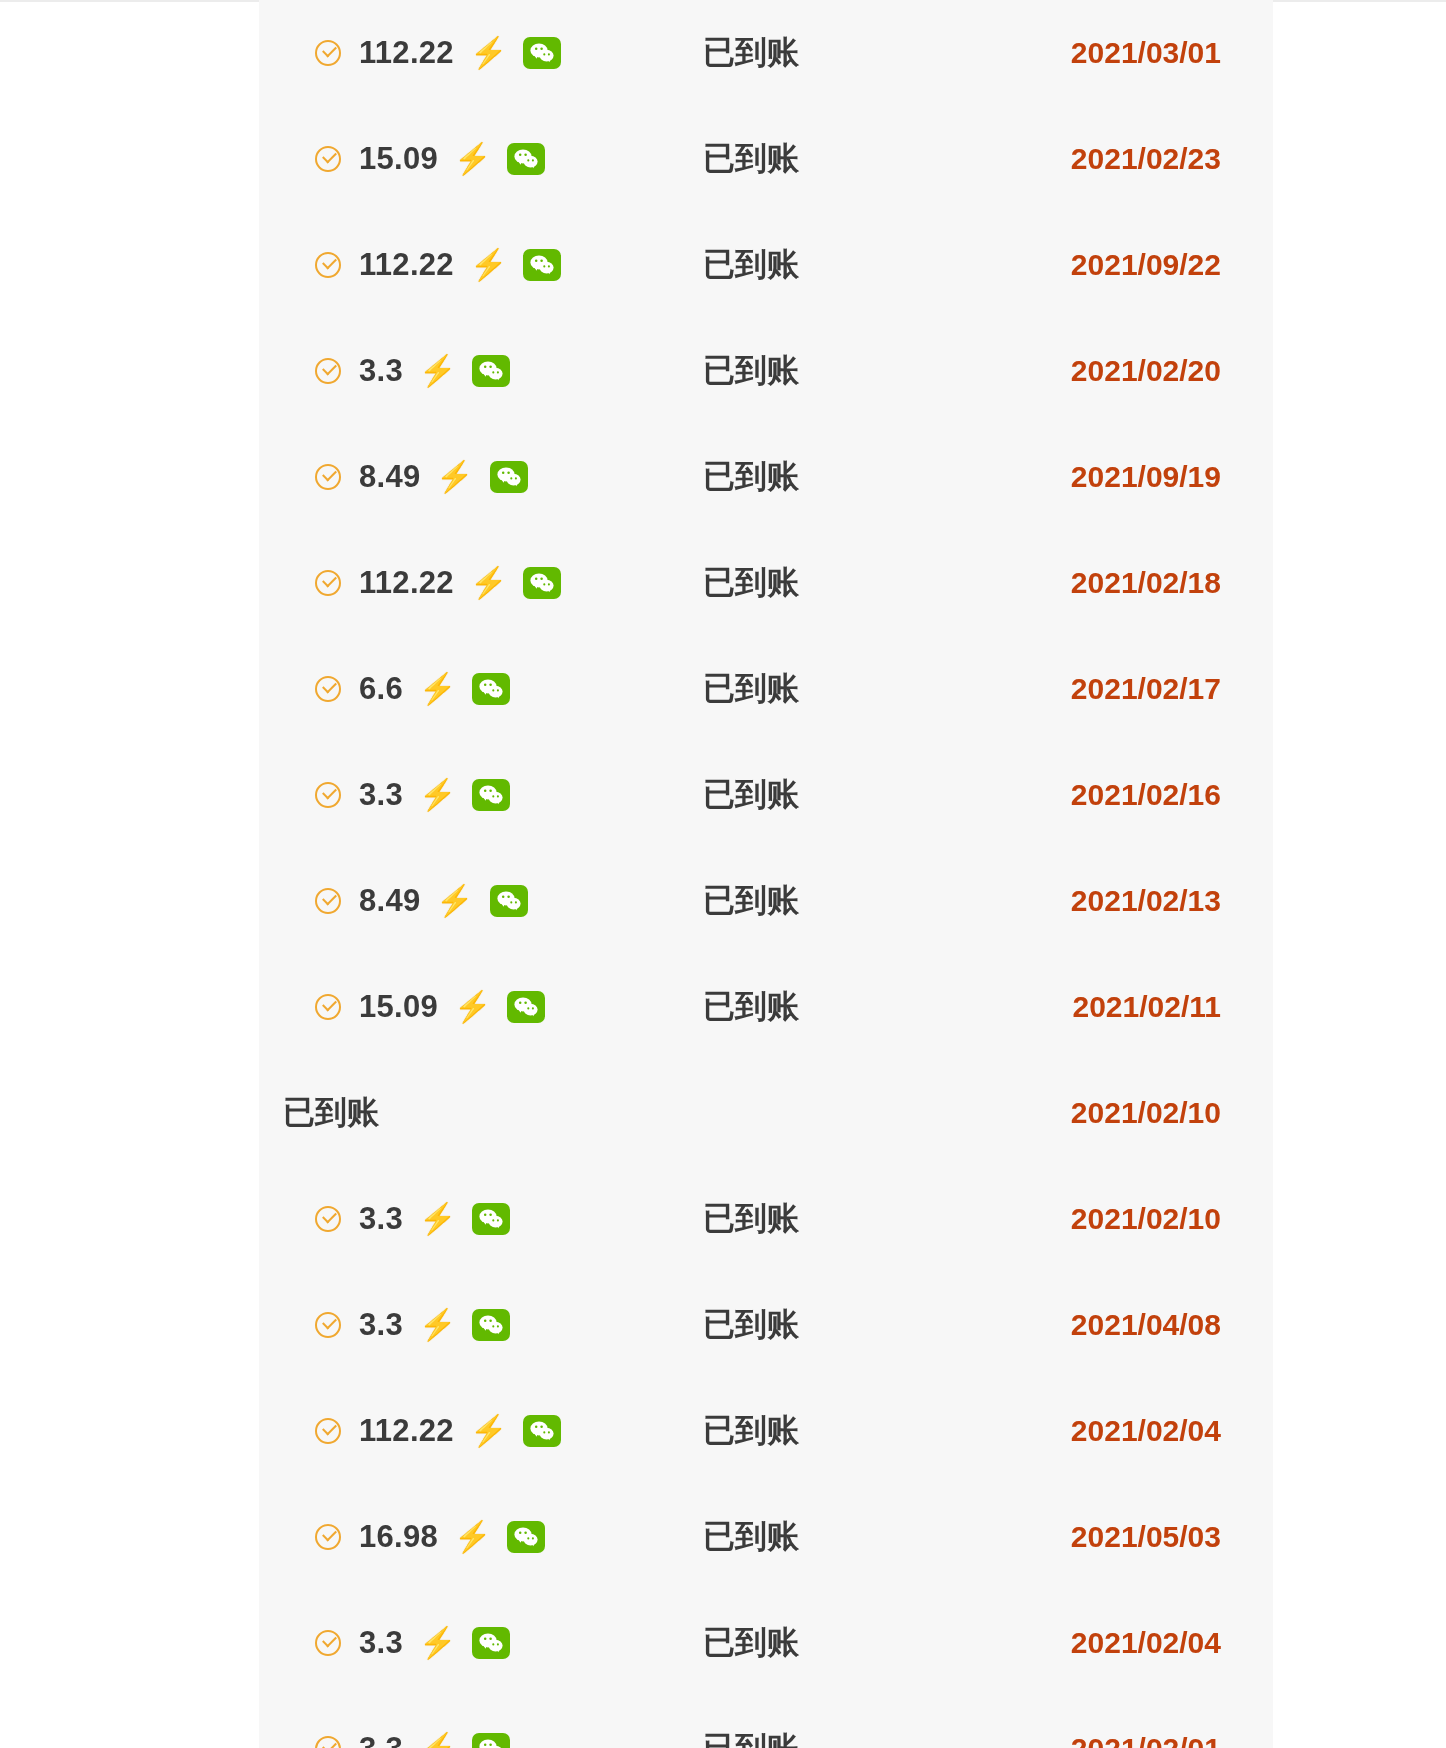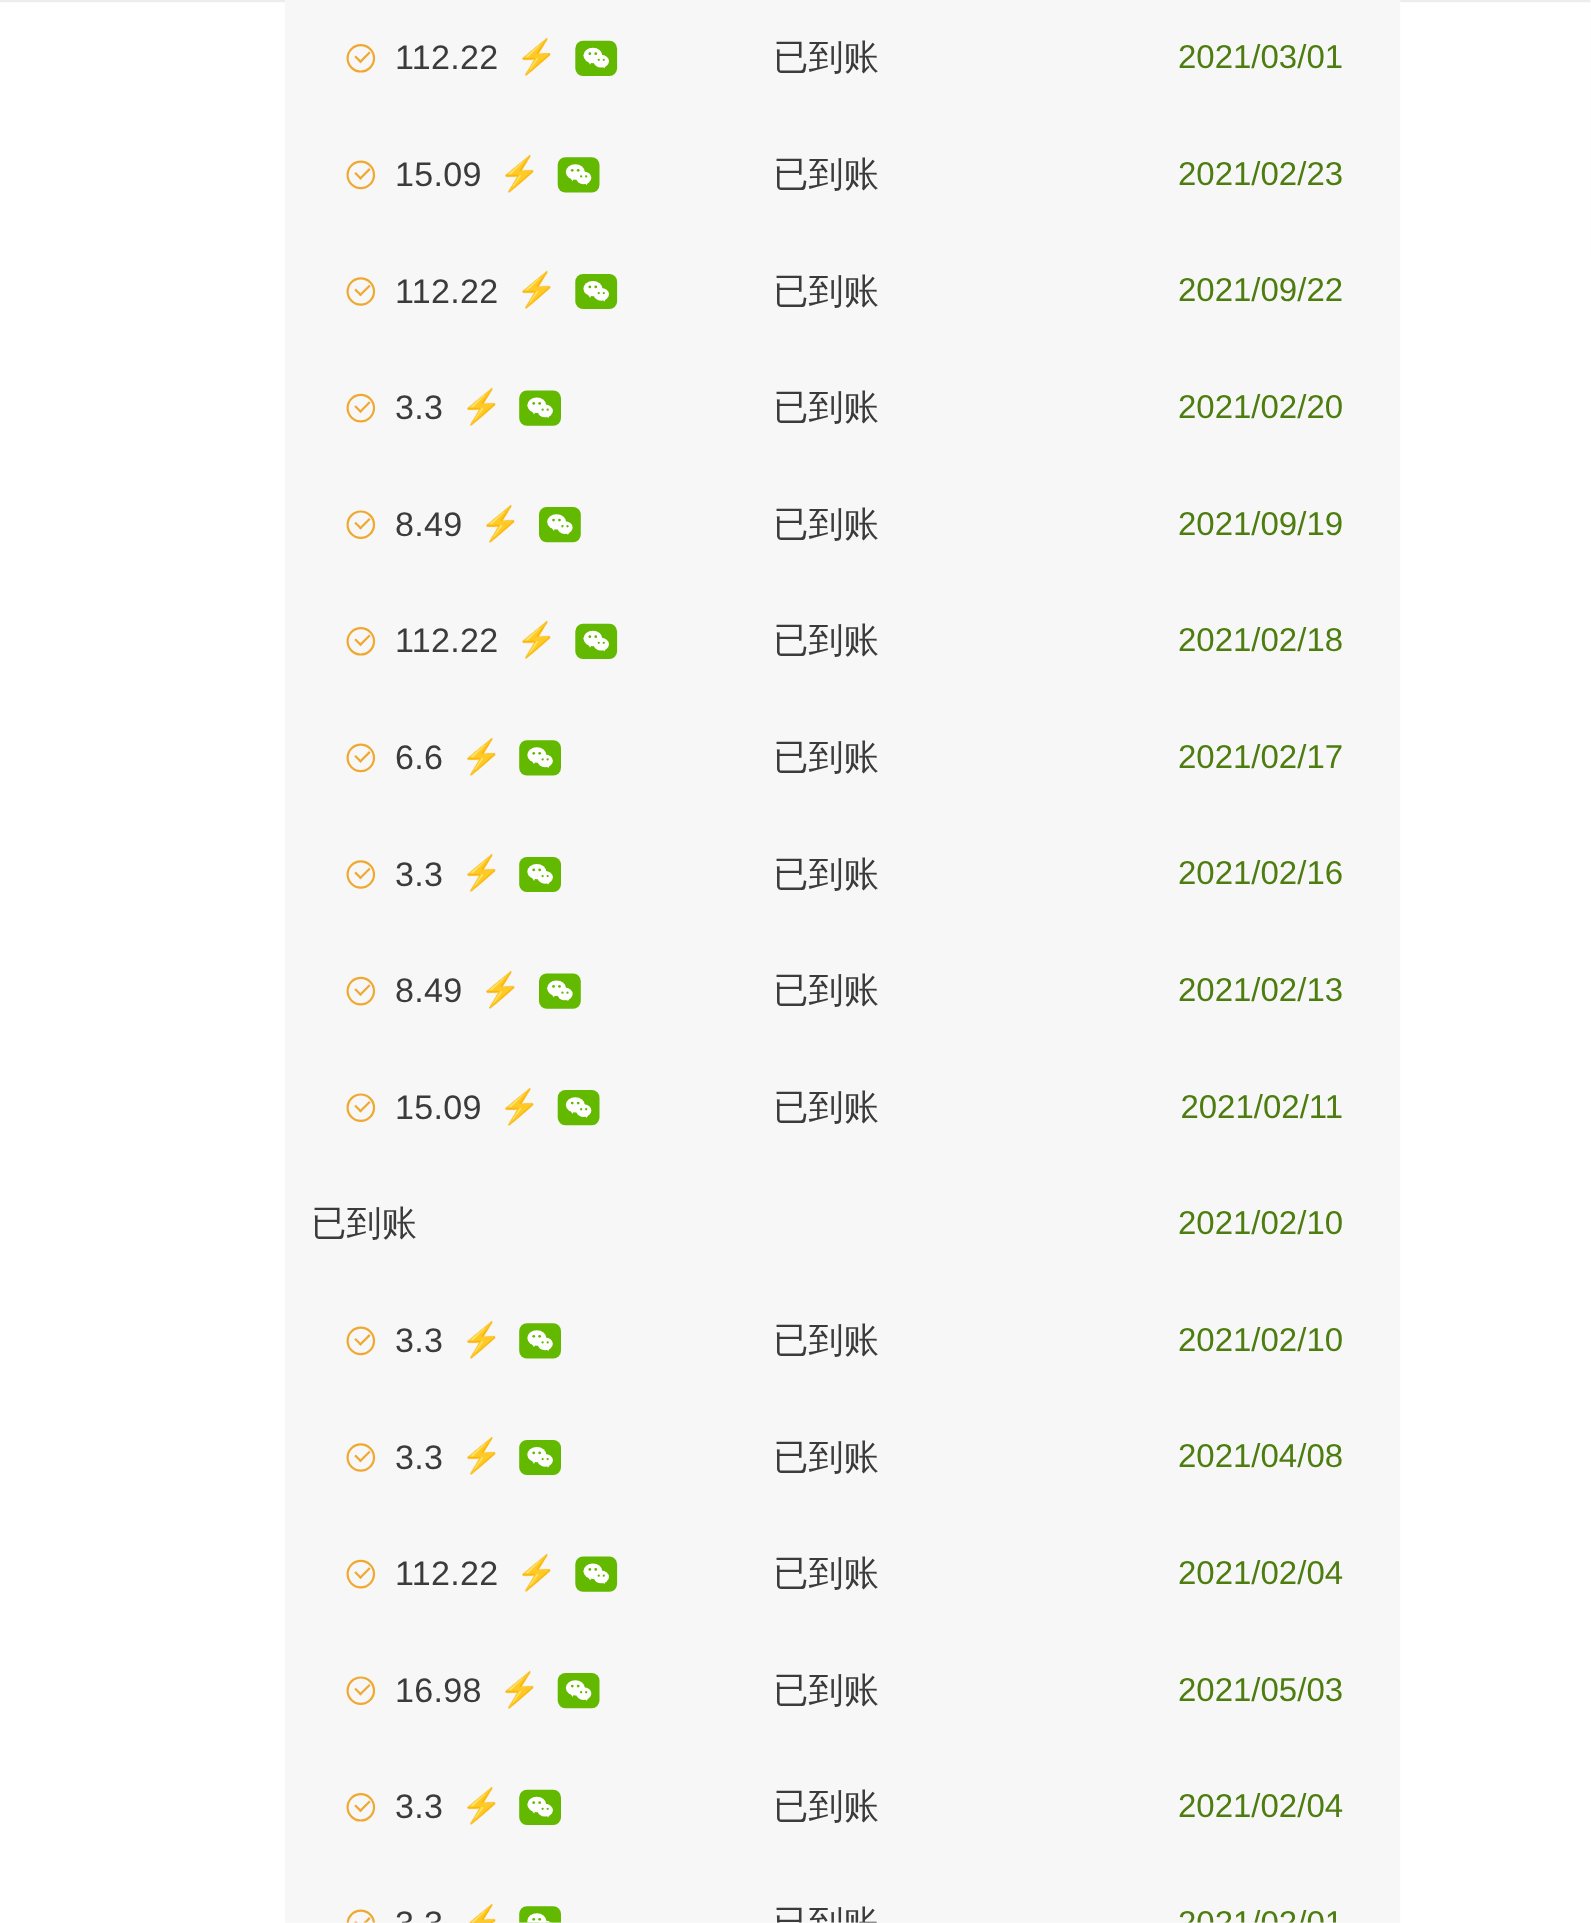--- a/index.html
+++ b/index.html
@@ -7,20 +7,21 @@
     padding: 0;
     background: #ffffff;
     font-family: "Liberation Sans", sans-serif;
   }
   #page {
     position: relative;
     width: 1446px;
     height: 1748px;
     background: #ffffff;
     overflow: hidden;
+    font-weight: bold;
   }
   
   .panel {
     position: absolute;
     left: 259px;
     top: 0;
     width: 1014px;
     height: 1748px;
     background: #f7f7f7;
   }
@@ -110,21 +111,21 @@
   .cell-status {
     width: 310px;
     font-size: 32px;
     color: #3b3b3b;
     padding-left: 24px;
     box-sizing: border-box;
   }
   .cell-date {
     flex: 1;
     font-size: 30px;
-    color: #4d7c0f;
+    color: #c2410c;
     text-align: right;
     padding-right: 52px;
     box-sizing: border-box;
     white-space: nowrap;
   }
   .spacer-hidden { visibility: hidden; }
 </style>
 </head>
 <body>
 

